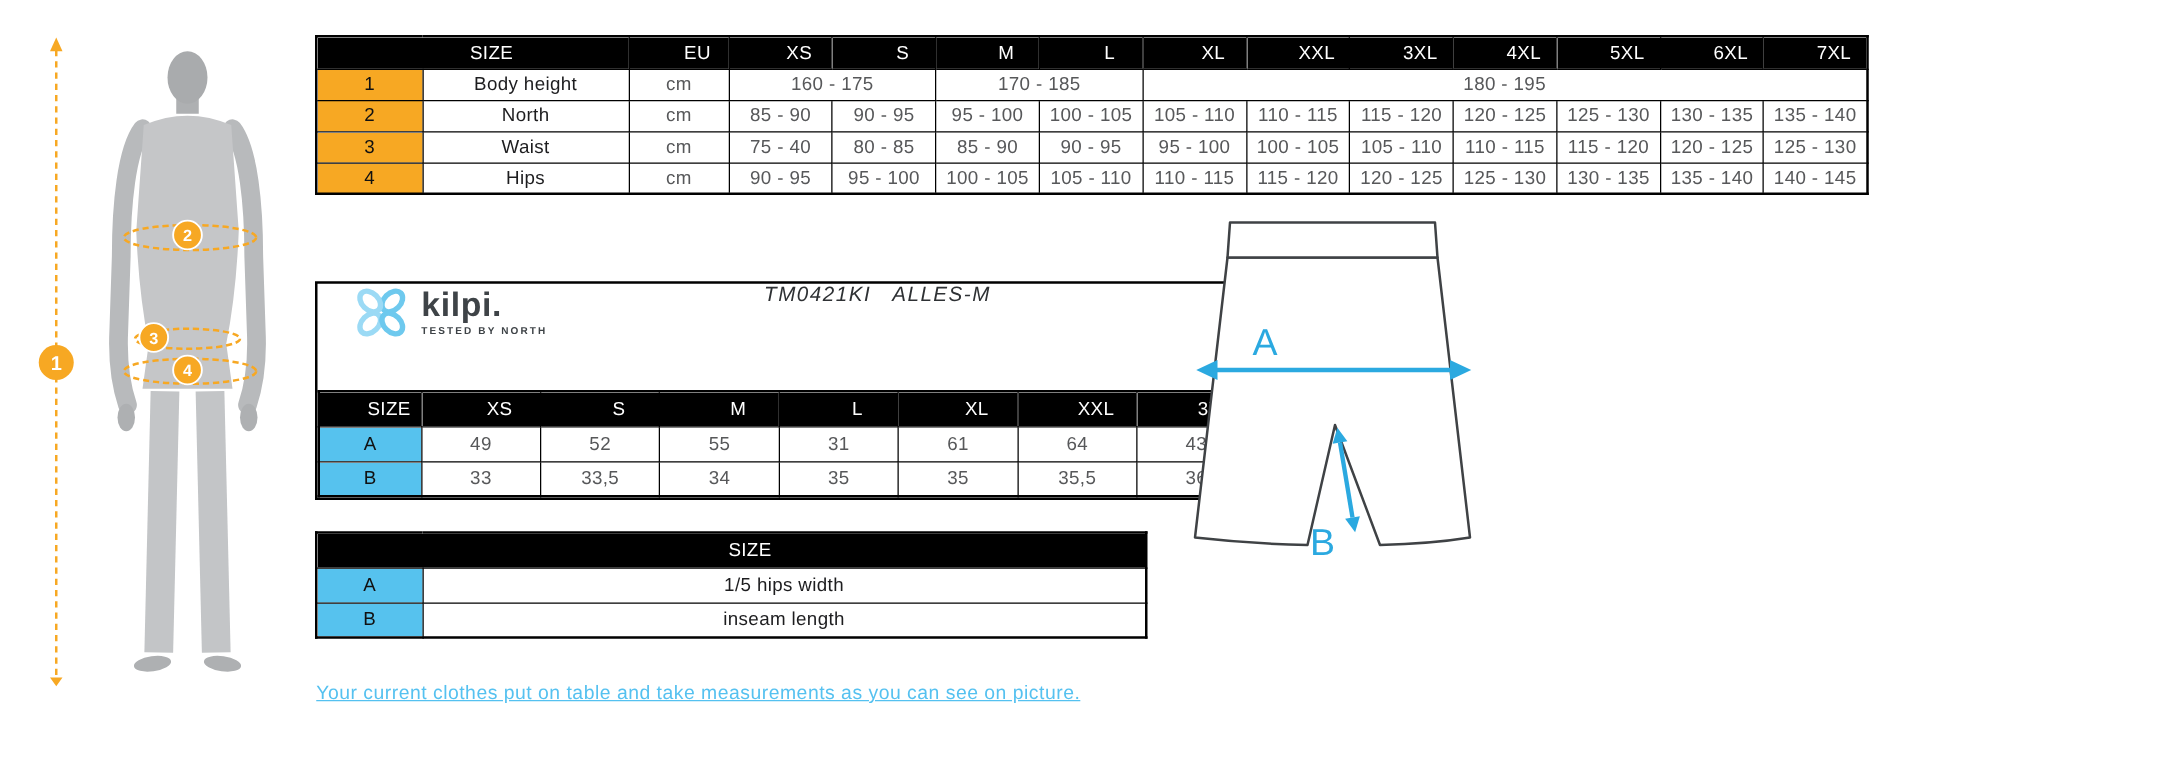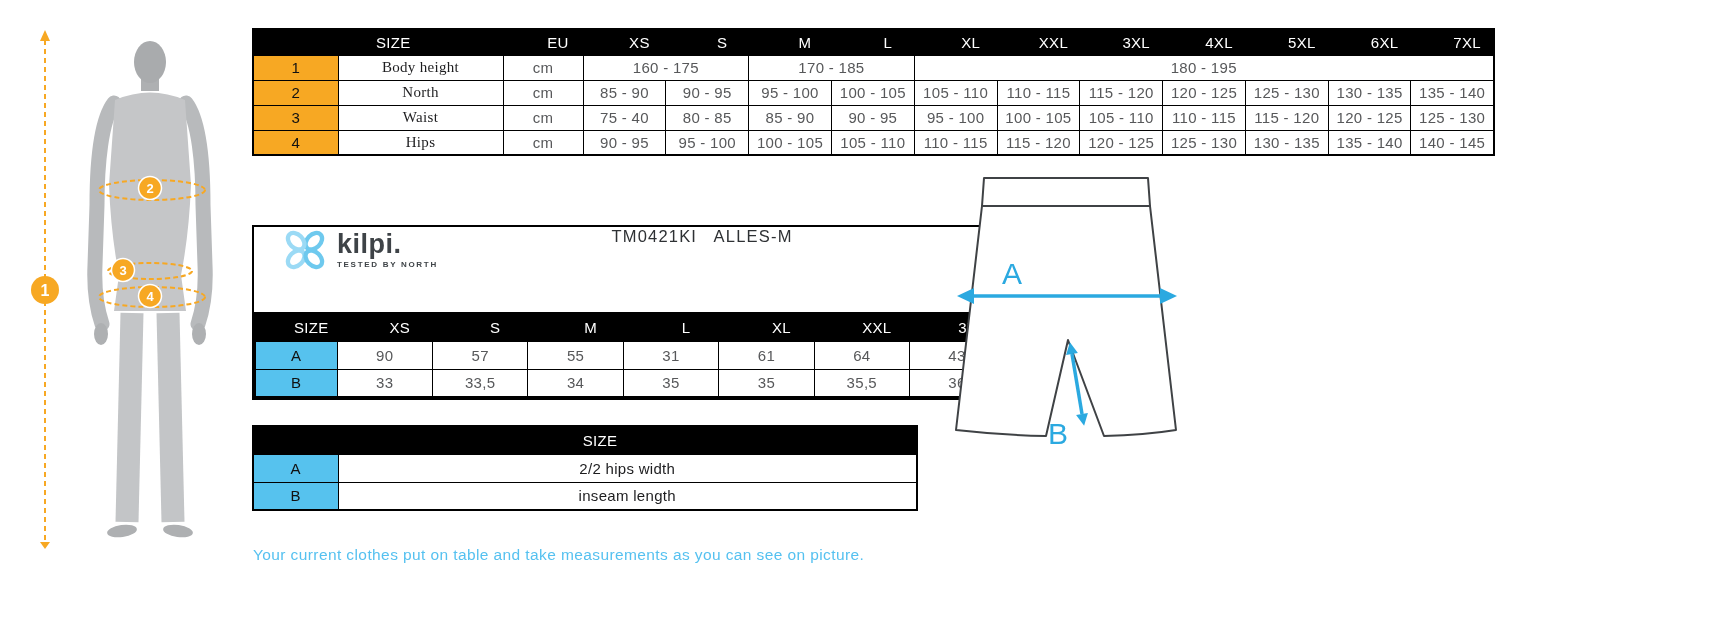--- a/index.html
+++ b/index.html
@@ -16,43 +16,43 @@
     width:1727px;height:627px;position:relative;background:#fff;overflow:hidden;
     font-family:"Liberation Sans","DejaVu Sans",sans-serif;color:var(--ink);
   }
   
   table.tbl{border-collapse:collapse;table-layout:fixed;border:2px solid #000;background:#fff;}
   table.tbl th,table.tbl td{border:1px solid #000;text-align:center;font-weight:normal;
     font-size:15px;letter-spacing:.3px;padding:0;overflow:hidden;white-space:nowrap;}
   table.tbl tr.hdr th{background:#000;color:#fff;border-color:#000;height:26px;padding-left:30px;}
   th.corner{text-align:left;padding-left:25px;letter-spacing:.8px;}
   td.num{background:var(--orange);color:#111;}
-  td.lbl{text-align:left;padding-left:8px;color:var(--ink);font-family:Liberation Serif, serif;}
+  td.lbl{text-align:left;padding-left:8px;color:var(--ink);}
   td.val,td.unit{color:var(--valgray);font-size:14.5px;}
   td.ab{background:var(--cellblue);color:#111;}
   td.desc{text-align:left;padding-left:8px;color:var(--ink);}
   
   .size-table{position:absolute;left:252px;top:28px;width:1241px;}
   .size-table tr{height:25px;}
   .product-box{position:absolute;left:252px;top:225px;width:756px;border:2px solid #000;background:#fff;}
   .product-header{height:85px;position:relative;display:flex;align-items:flex-start;}
   .brand{display:flex;align-items:center;gap:9px;padding-left:28px;}
   .brand-text{display:flex;flex-direction:column;line-height:1;}
   .brand-name{font-size:27px;font-weight:bold;color:#3E4347;letter-spacing:.5px;}
   .brand-tagline{font-size:8px;letter-spacing:1.7px;text-transform:uppercase;color:#3E4347;margin-top:3px;font-weight:bold;}
   .product-title{position:absolute;left:0;right:0;text-align:center;transform:translateX(72px);
-    font-size:16.5px;letter-spacing:1.2px;color:#2E3134;white-space:pre;}
+    font-size:16.5px;letter-spacing:1.2px;color:#2E3134;white-space:pre;font-style:italic;}
   .product-table{width:100%;border:none;border-top:2px solid #000;}
   .product-table tr{height:28px;}
   .product-table tr.hdr th{height:27px;}
   .legend-table{position:absolute;left:252px;top:425px;width:666px;}
   .legend-table tr{height:28px;}
   .legend-table tr.hdr th{height:30px;}
   .footer-note{position:absolute;left:253px;top:541px;color:var(--footerblue);
-    font-size:15.5px;letter-spacing:.4px;line-height:28px;}
+    font-size:15.5px;letter-spacing:.4px;line-height:28px;text-decoration:underline;}
   .figure-wrap{position:absolute;left:15px;top:25px;width:235px;height:525px;}
   .shorts-wrap{position:absolute;left:940px;top:168px;width:260px;height:300px;}
 </style>
 </head>
 <body>
 
 <div class="figure-wrap">
   <svg width="235" height="525" viewBox="0 0 235 525">
 
     <g>
@@ -225,22 +225,22 @@
       <th>XS</th>
       <th>S</th>
       <th>M</th>
       <th>L</th>
       <th>XL</th>
       <th>XXL</th>
       <th>3XL</th>
     </tr>
     <tr>
       <td class="ab">A</td>
-      <td class="val">90</td>
-      <td class="val">57</td>
+      <td class="val">49</td>
+      <td class="val">52</td>
       <td class="val">55</td>
       <td class="val">31</td>
       <td class="val">61</td>
       <td class="val">64</td>
       <td class="val">43</td>
     </tr>
     <tr>
       <td class="ab">B</td>
       <td class="val">33</td>
       <td class="val">33,5</td>
@@ -258,21 +258,21 @@
   <colgroup>
       <col style="width:85px">
       <col>
     </colgroup>
   <tbody>
       <tr class="hdr">
     <th colspan="2" class="corner">SIZE</th>
   </tr>
   <tr>
     <td class="ab">A</td>
-    <td class="desc">2/2 hips width</td>
+    <td class="desc">1/5 hips width</td>
   </tr>
   <tr>
     <td class="ab">B</td>
     <td class="desc">inseam length</td>
   </tr>
 </tbody>
   </table>
 
 <div class="shorts-wrap">
   <svg width="260" height="300" viewBox="0 0 260 300">

